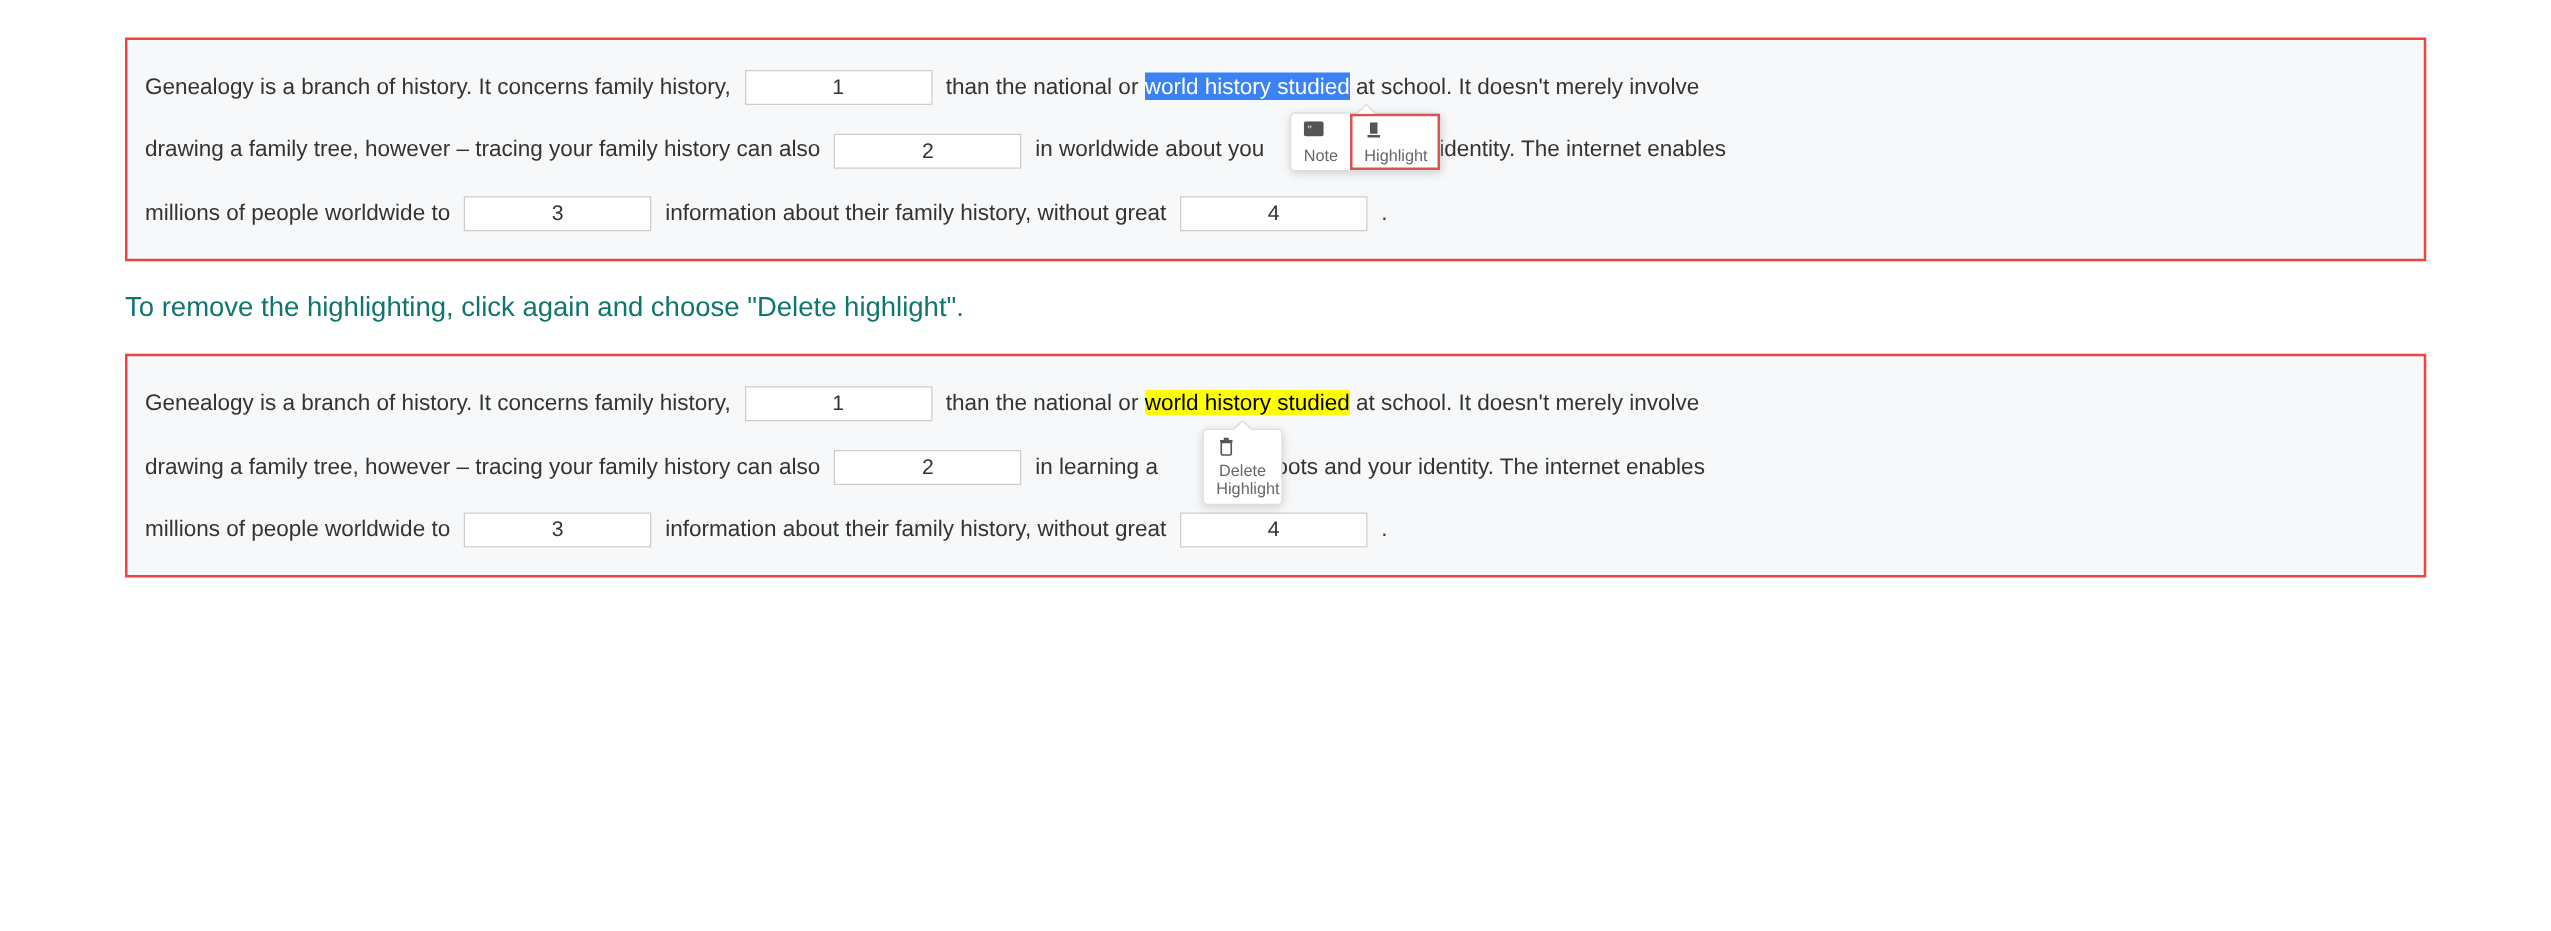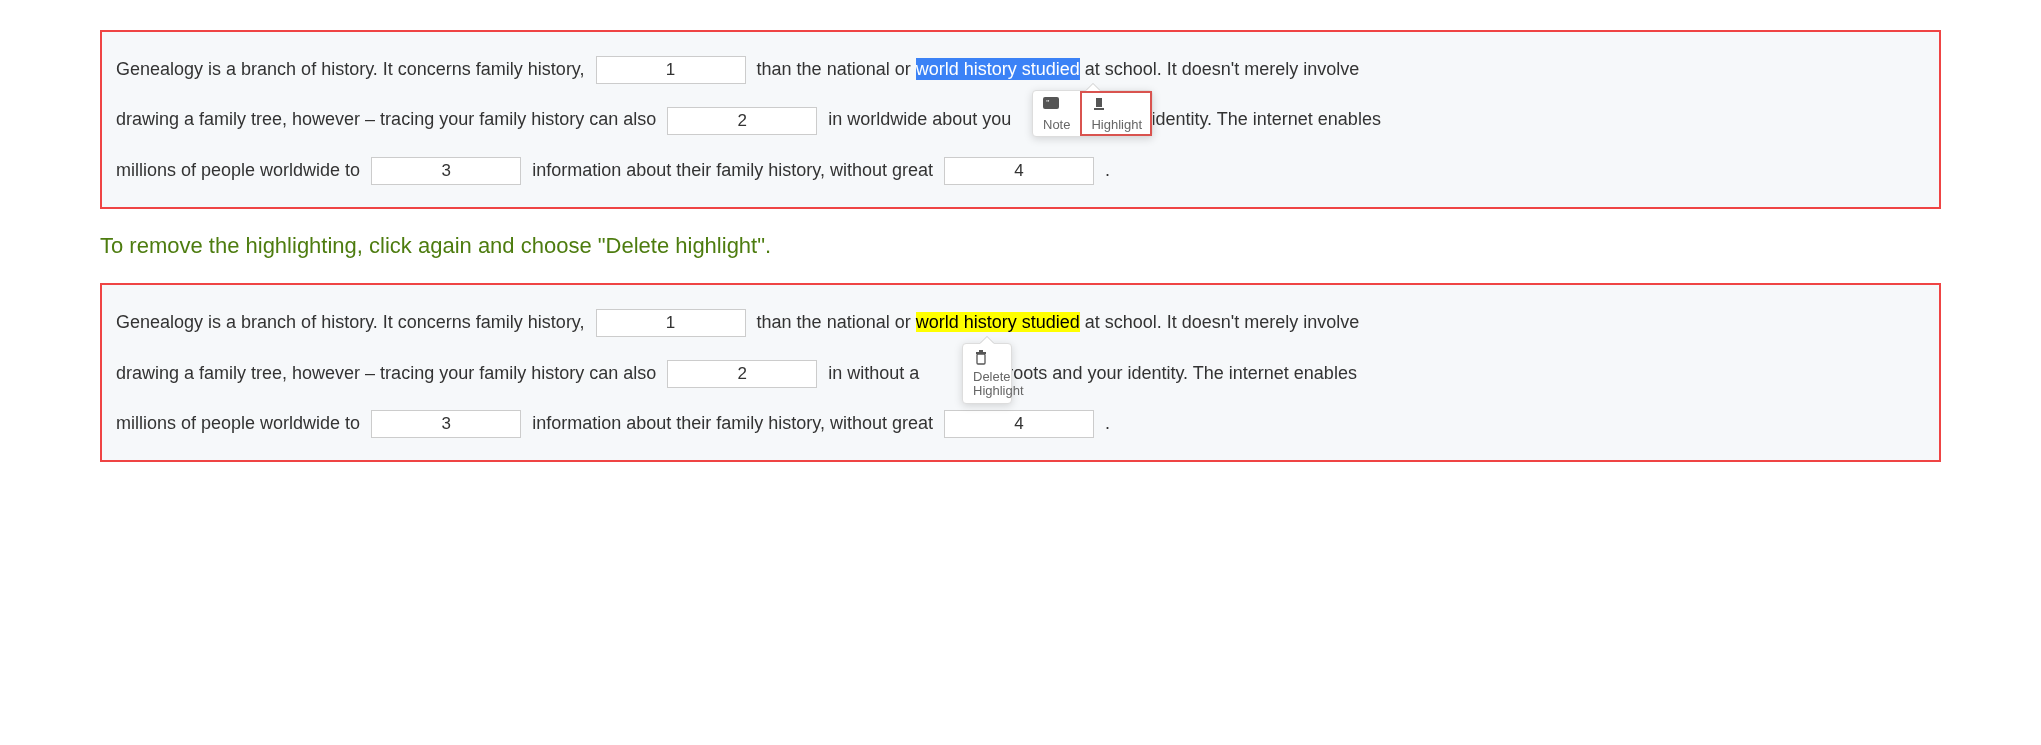--- a/index.html
+++ b/index.html
@@ -36,21 +36,21 @@
       background: #3b82f6;
       color: #fff;
       padding: 1px 0;
     }
     .hl {
       background: #ffff00;
       color: #000;
     }
     .instruction {
       font-size: 22px;
-      color: #4d7c0f;
+      color: #0f766e;
       margin: 24px 0;
       font-family: "Segoe UI", Arial, sans-serif;
     }
     .popup {
       position: absolute;
       background: #fff;
       border: 1px solid #ddd;
       border-radius: 4px;
       box-shadow: 0 2px 8px rgba(0,0,0,0.15);
       display: flex;
@@ -83,21 +83,21 @@
     .popup-icon {
       display: block;
       margin: 0 auto 2px;
       font-size: 16px;
       color: #555;
       height: 18px;
       line-height: 18px;
     }
     .popup1 { top: 58px; left: 930px; }
     .popup2 { top: 58px; left: 860px; }
-    .popup2 .popup-item { width: 48px; line-height: 1.1; }
+    .popup2 .popup-item { width: 62px; line-height: 1.1; }
     .popup2::before { left: 50%; }
     svg { display: block; }
   </style>
 </head>
 <body>
 
 <div class="panel">
   <div class="content-line">
     <span>Genealogy is a branch of history. It concerns family history,</span>
     <span class="blank">1</span>
@@ -138,21 +138,21 @@
 
 <div class="instruction">To remove the highlighting, click again and choose "Delete highlight".</div>
 
 <div class="panel">
   <div class="content-line">
     <span>Genealogy is a branch of history. It concerns family history,</span>
     <span class="blank">1</span>
     <span> than the national or </span><span class="hl">world history studied</span><span> at school. It doesn't merely involve</span><br>
     <span>drawing a family tree, however – tracing your family history can also </span>
     <span class="blank">2</span>
-    <span> in without a</span>
+    <span> in learning a</span>
     <span style="display:inline-block;width:78px"></span>
     <span>roots and your identity. The internet enables</span><br>
     <span>millions of people worldwide to </span>
     <span class="blank">3</span>
     <span> information about their family history, without great </span>
     <span class="blank">4</span>
     <span>.</span>
   </div>
 
   <div class="popup popup2">

